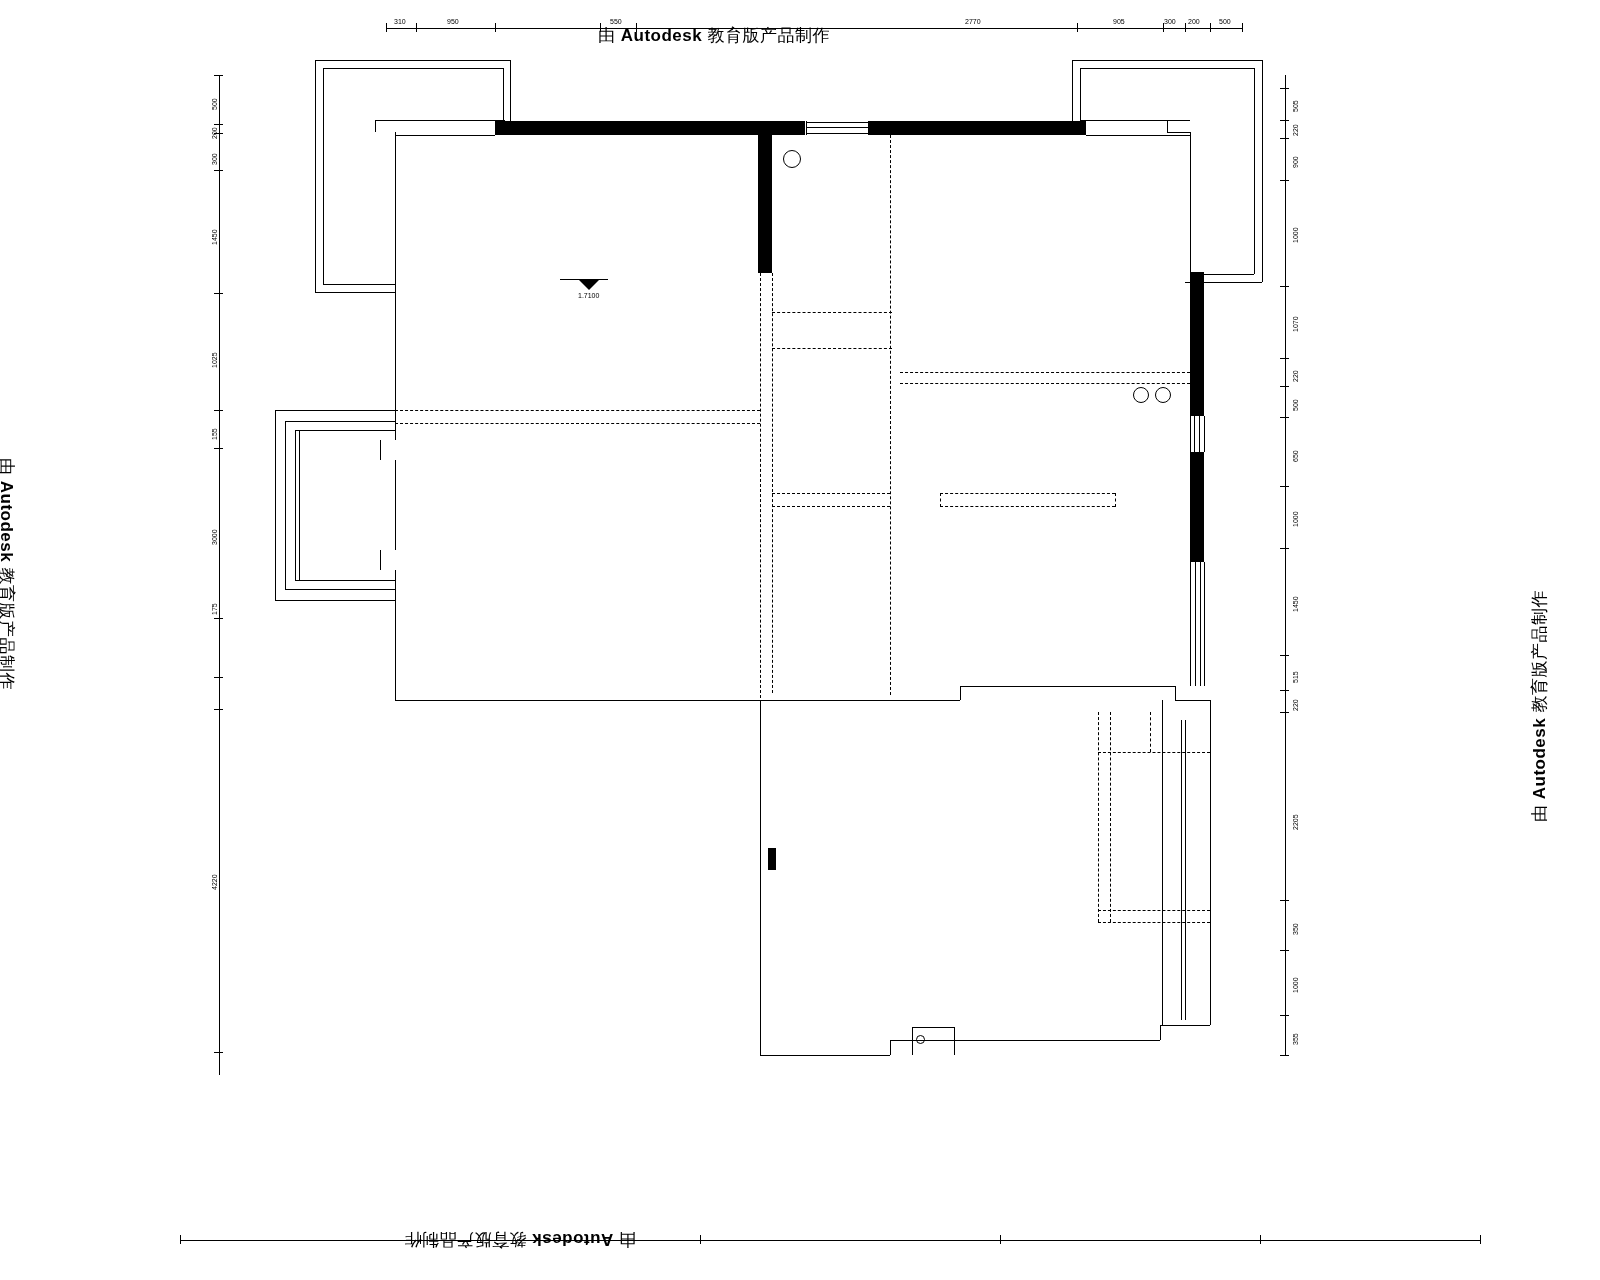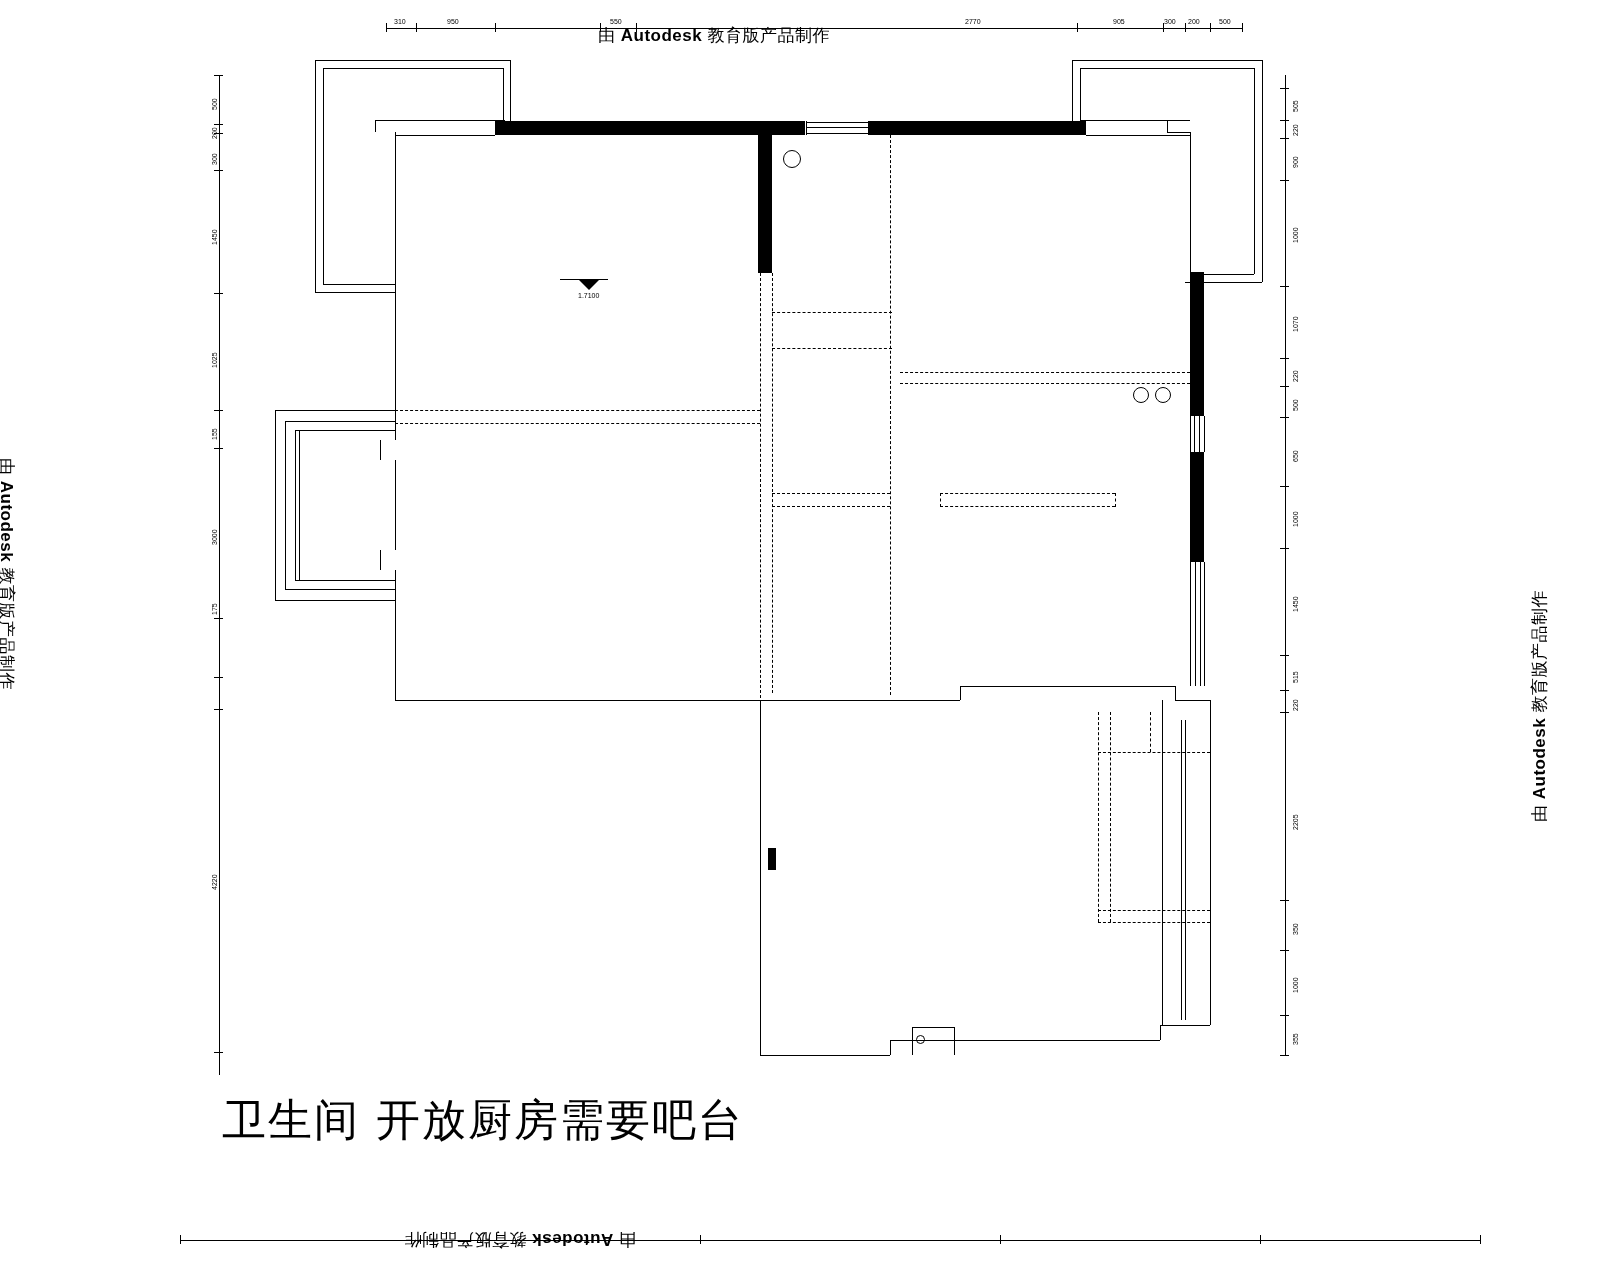--- a/index.html
+++ b/index.html
@@ -250,16 +250,15 @@
 
   <div class="ln h" style="left:180px;top:1240px;width:1300px;"></div>
   <div class="tick" style="left:180px;top:1235px;"></div>
   <div class="tick" style="left:420px;top:1235px;"></div>
   <div class="tick" style="left:700px;top:1235px;"></div>
   <div class="tick" style="left:1000px;top:1235px;"></div>
   <div class="tick" style="left:1260px;top:1235px;"></div>
   <div class="tick" style="left:1480px;top:1235px;"></div>
 
   <div class="caption">
-    <div>卫生间 开放厨房需要吧台</div>
   </div>
 
 </div>
 
 </body></html>

